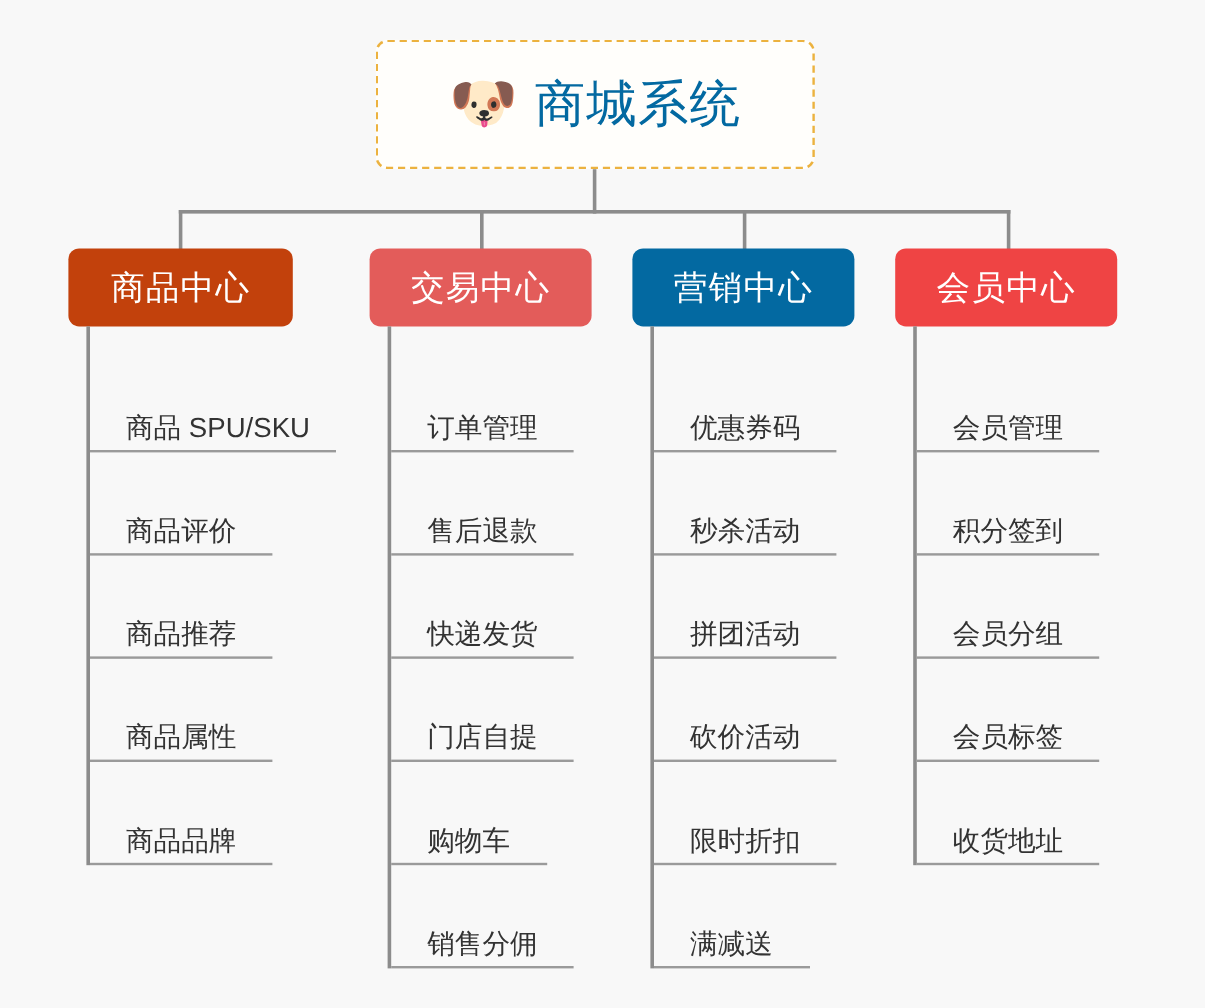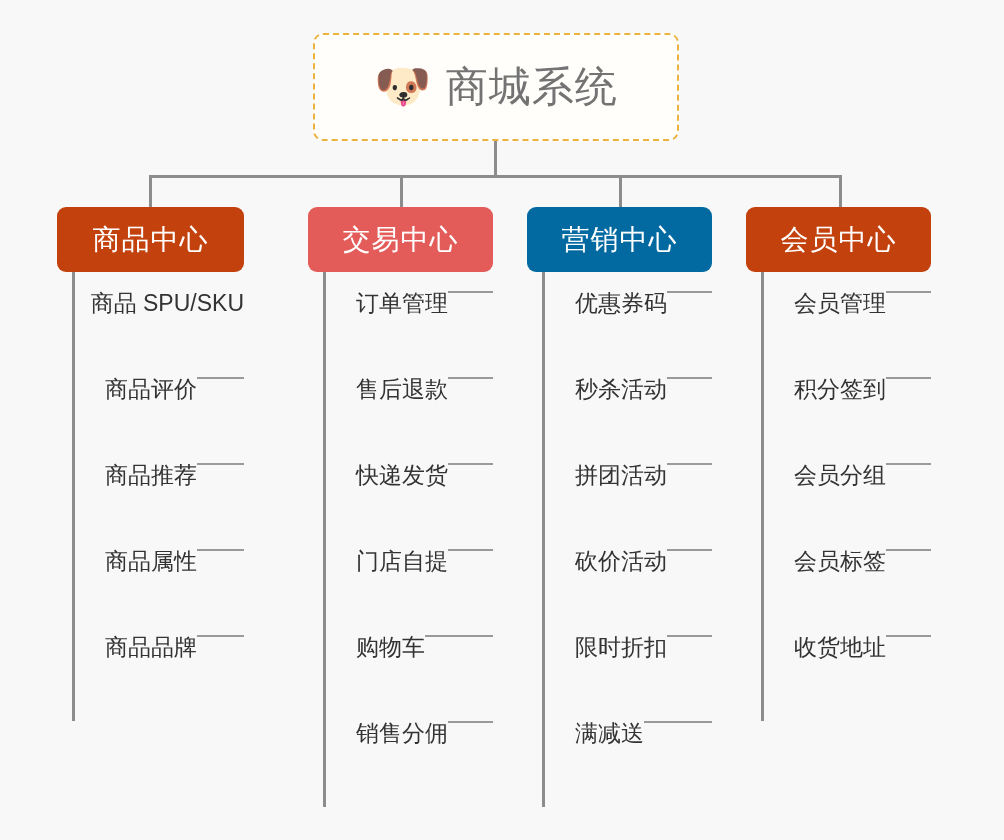--- a/index.html
+++ b/index.html
@@ -36,21 +36,21 @@
     gap: 14px;
   }
   .root-emoji {
     font-size: 46px;
     line-height: 1;
     display: block;
     margin-top: -2px;
   }
   .root-title {
     font-size: 42px;
-    color: #737373;
+    color: #0369a1;
     letter-spacing: 1px;
     line-height: 1;
     text-align: center;
   }
 
   
   .conn {
     position: absolute;
     background: #8c8c8c;
   }
@@ -78,42 +78,42 @@
     position: relative;
     margin-left: 15px;
     border-left: 3px solid #8c8c8c;
     padding-top: 19px;
   }
   .leaf {
     position: relative;
     height: 86px;
     box-sizing: border-box;
     display: flex;
-    flex-direction: row;
+    flex-direction: column;
     justify-content: flex-end;
   }
   .leaf-label {
     font-size: 23px;
     color: #333333;
     padding-left: 30px;
     padding-bottom: 6px;
     white-space: nowrap;
     line-height: 1.1;
   }
   .leaf-underline {
     height: 2px;
     background: #9a9a9a;
     display: block;
   }
 
   
   .c-blue   { background: #c2410c; }
   .c-red    { background: #e35c5a; }
   .c-orange { background: #0369a1; }
-  .c-green  { background: #c2410c; }
+  .c-green  { background: #ef4444; }
 </style>
 </head>
 <body>
 
 <div id="mindmap">
 
   <div class="root-node">
     <span class="root-emoji">🐶</span>
     <span class="root-title">商城系统</span>
   </div>

